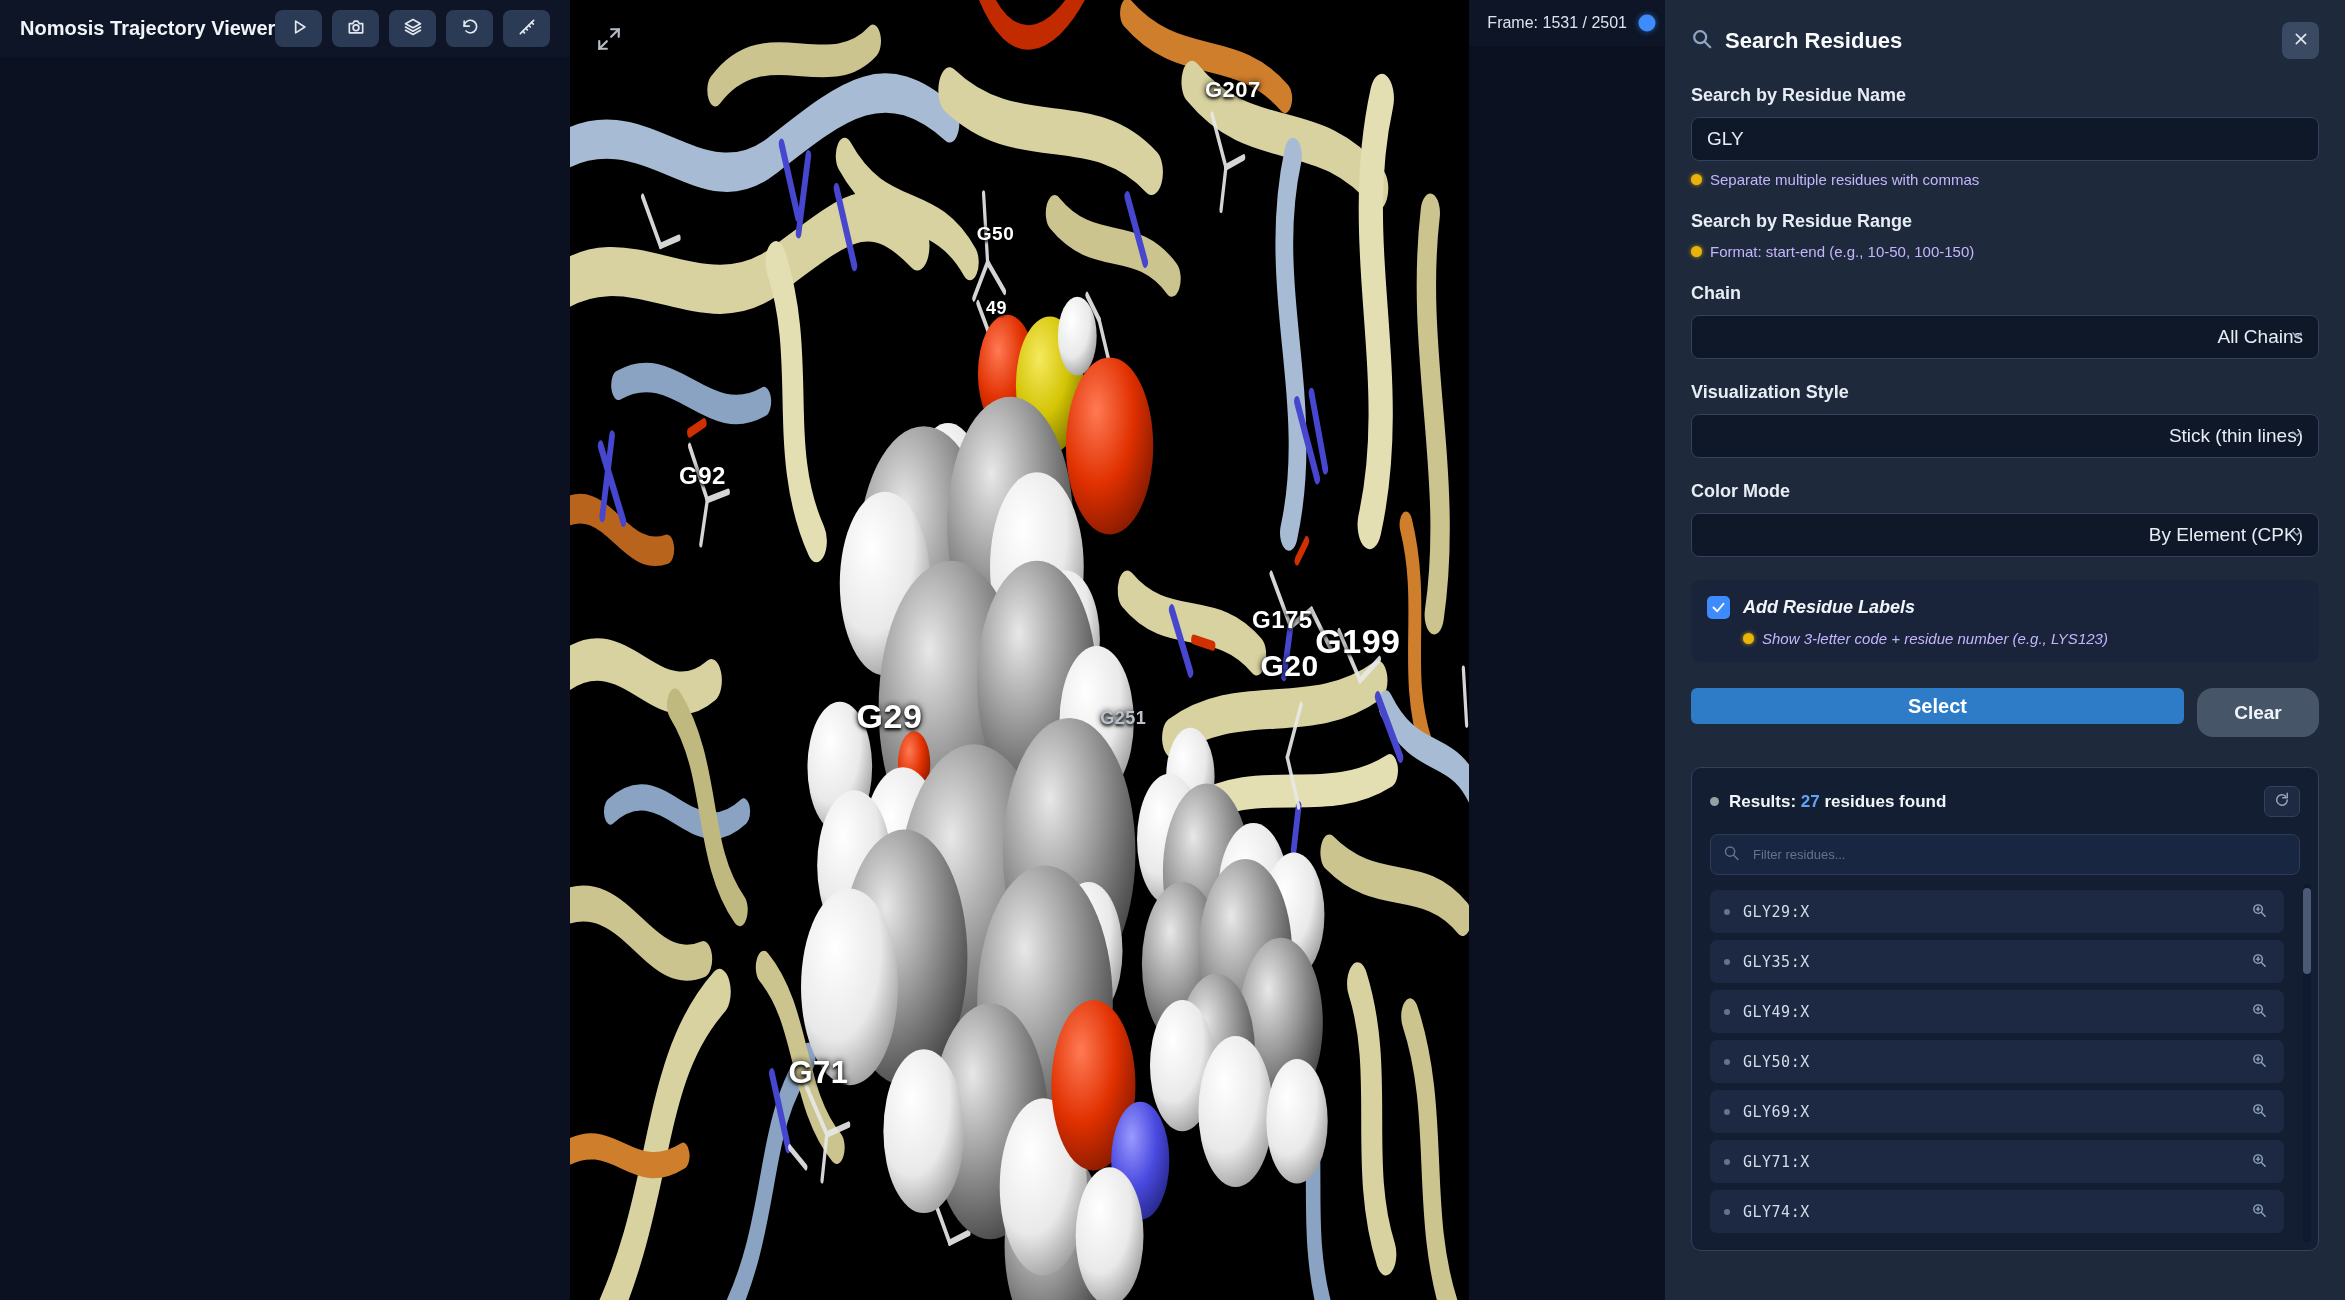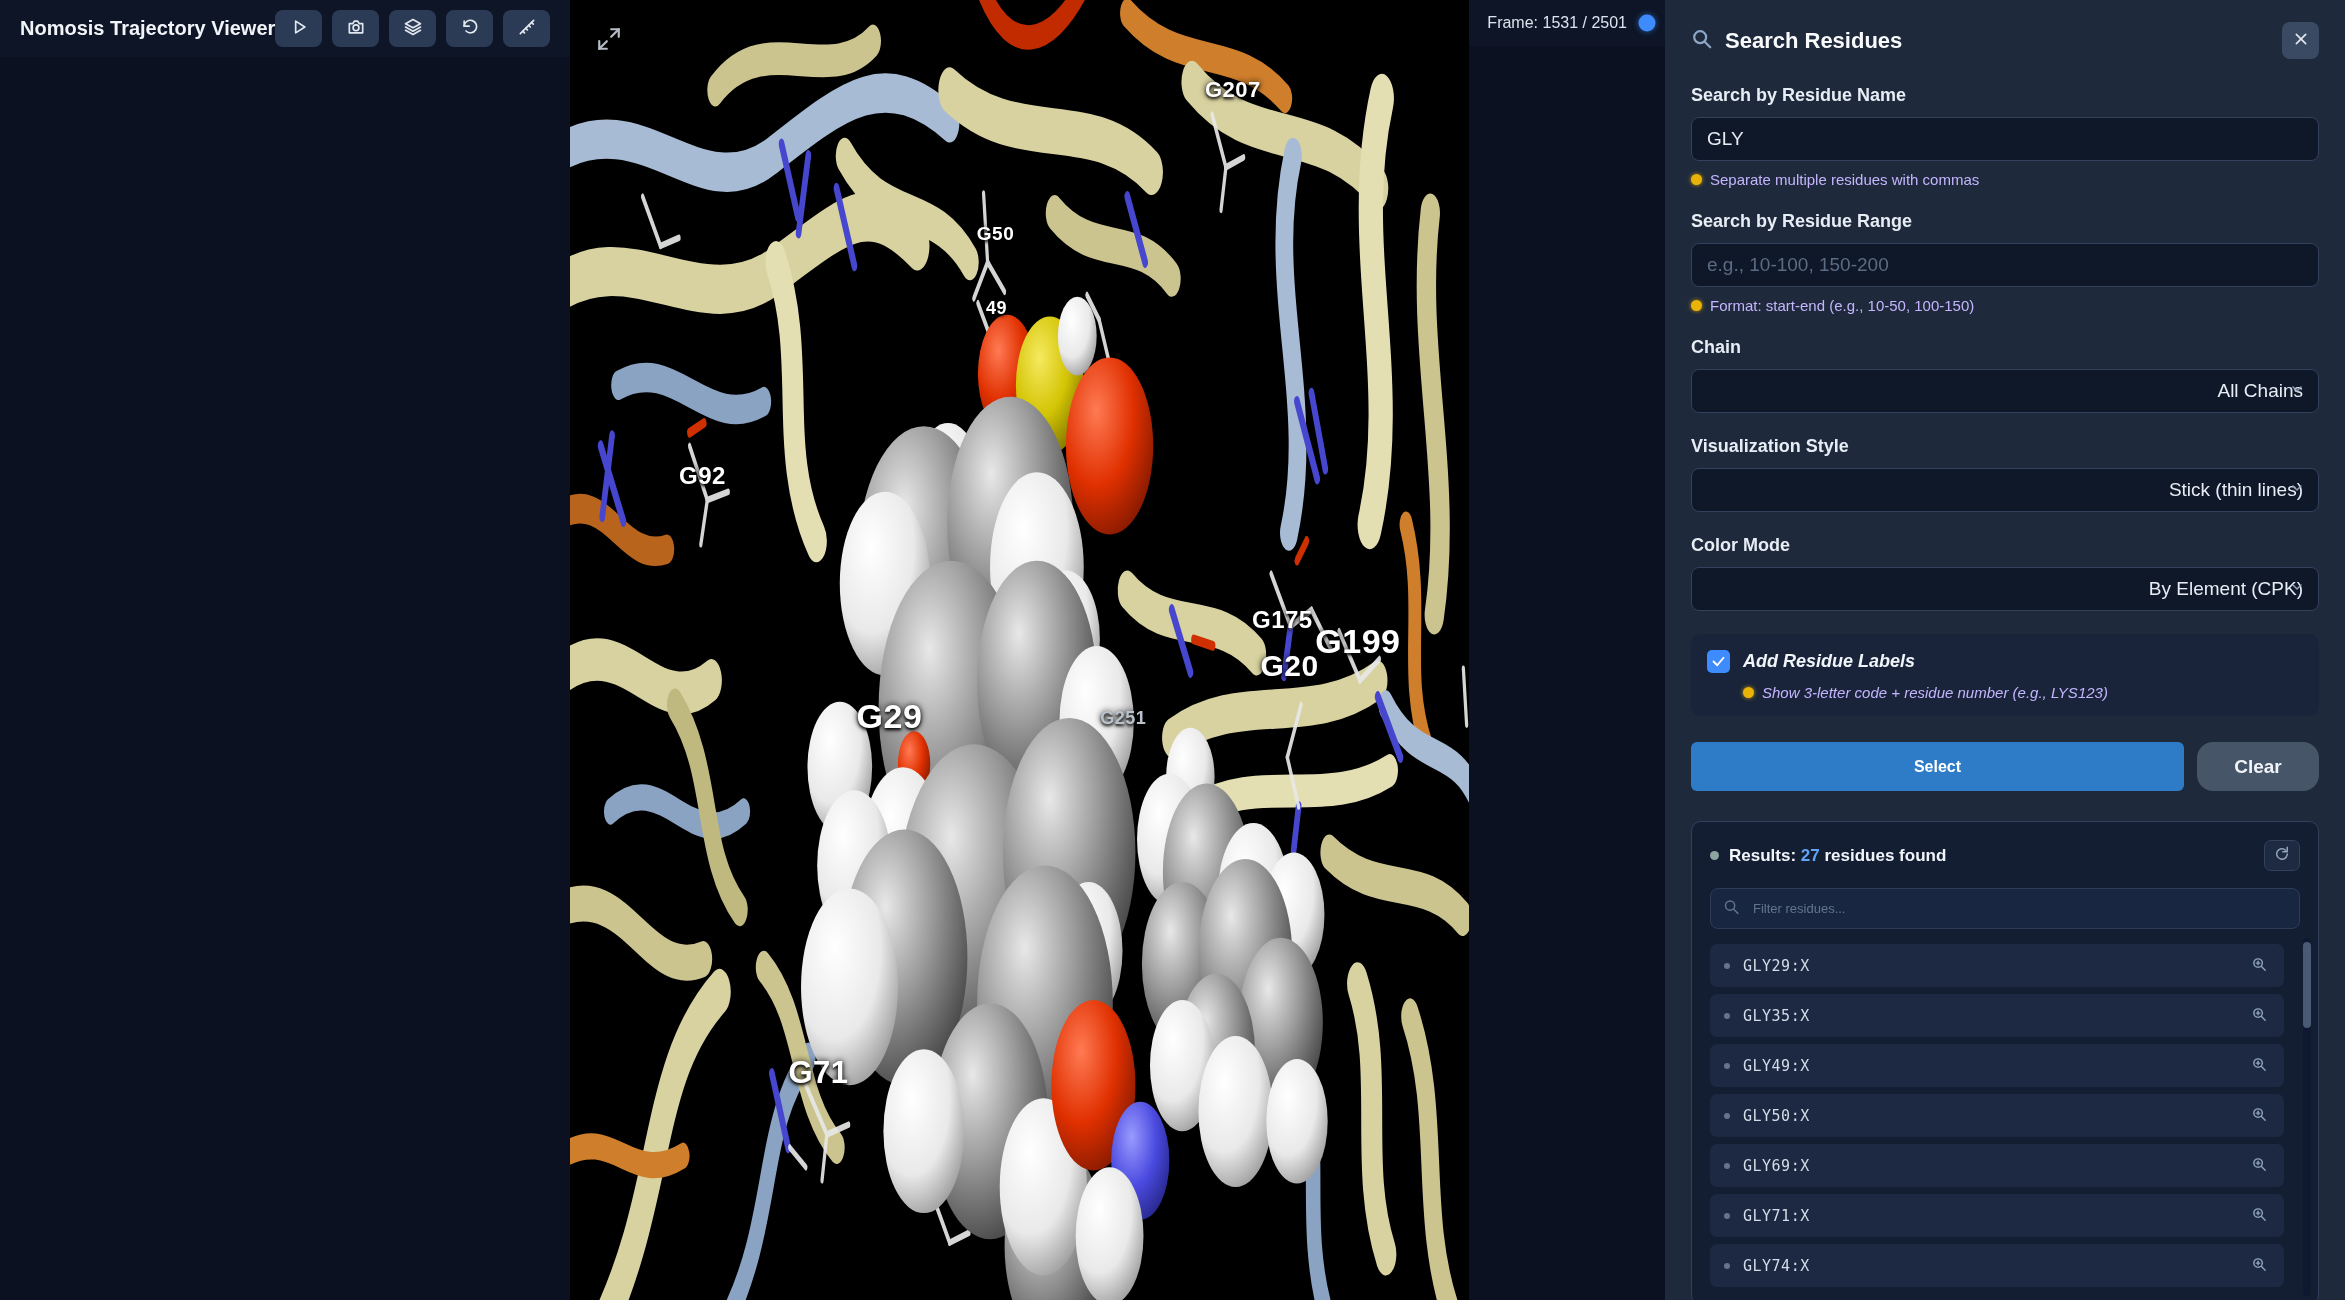--- a/index.html
+++ b/index.html
@@ -85,22 +85,22 @@
   .checkbox {
     width:23px; height:23px; border-radius:5px; background:#3d8bfd; flex:none;
     display:flex; align-items:center; justify-content:center;
   }
   .checkbox svg { stroke:#fff; fill:none; stroke-width:3; stroke-linecap:round; stroke-linejoin:round; }
   .checkbox-label { color:#f1f5f9; font-weight:bold; font-size:18px; }
   .checkbox-card .hint { margin:11px 0 0 36px; }
 
   .buttons-row { display:flex; gap:13px; margin-bottom:30px; }
   .select-btn {
-    flex:1; height:49px; background:#2e7cc7; border:none; border-radius:6px;
-    color:#ffffff; font-weight:bold; font-size:16px; cursor:pointer;
+    flex:1; height:36px; background:#2e7cc7; border:none; border-radius:6px;
+    color:#ffffff; font-weight:bold; font-size:20px; cursor:pointer;
     font-family:"Liberation Sans", sans-serif;
   }
   .clear-btn {
     width:122px; height:49px; background:#475569; border:none; border-radius:16px;
     color:#f1f5f9; font-size:19px; cursor:pointer; font-family:"Liberation Sans", sans-serif;font-weight:bold;
   }
 
   .results-card {
     background:#131e33; border:1px solid #32405c; border-radius:10px;
     padding:18px 18px 10px; position:relative;
@@ -415,21 +415,20 @@
     <div class="field-label">Search by Residue Name</div>
     <input class="text-input" type="text" value="GLY" style="">
     <div class="hint">
       <span class="bulb"></span>
       <span>Separate multiple residues with commas</span>
     </div>
   </div>
 
   <div class="field-group">
     <div class="field-label">Search by Residue Range</div>
-    <input class="text-input" type="text" placeholder="e.g., 10-100, 150-200" style="">
     <div class="hint">
       <span class="bulb"></span>
       <span>Format: start-end (e.g., 10-50, 100-150)</span>
     </div>
   </div>
 
   <div class="field-group">
     <div class="field-label">Chain</div>
     <div class="select-box">
       <span>All Chains</span>

